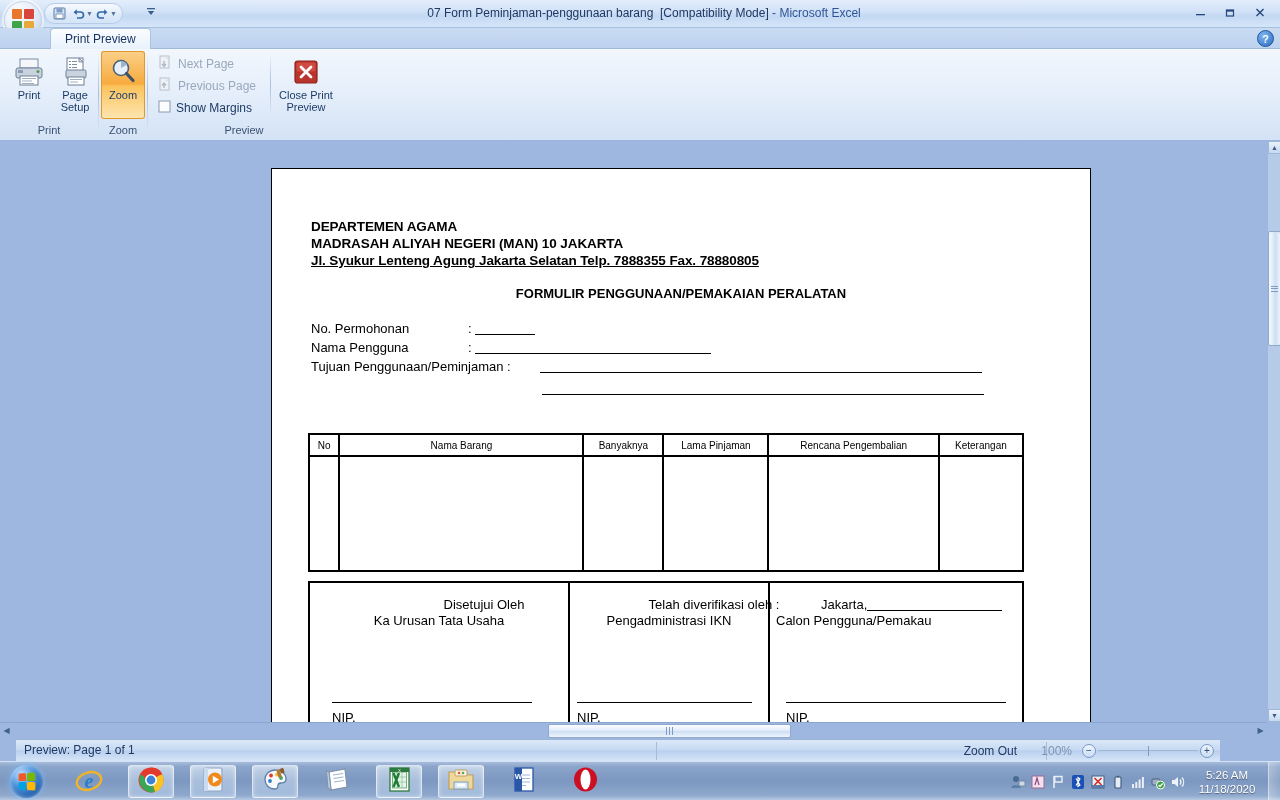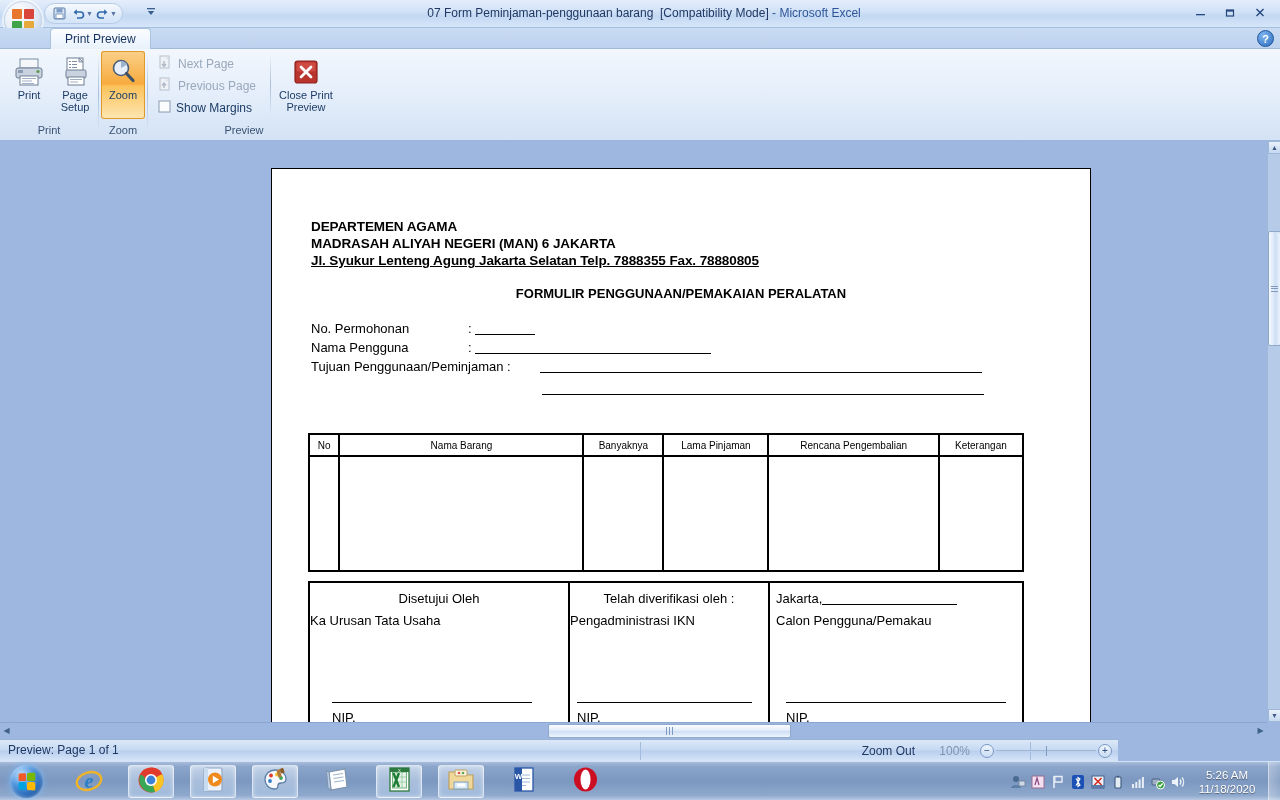--- a/index.html
+++ b/index.html
@@ -194,22 +194,22 @@
     width: 716px; height: 150px;
     border: 2px solid #000;
     display: flex;
     font-size: 13px;
   }
   .sigcell { position: relative; height: 100%; }
   .sigcell + .sigcell { border-left: 2px solid #000; }
   .sigcell.c1 { width: 258px; }
   .sigcell.c2 { width: 200px; }
   .sigcell.c3 { width: 254px; }
-  .sigline1 { position: absolute; top: 8px; width: 100%; text-align: center; }
-  .sigline2 { position: absolute; top: 30px; width: 100%; }
+  .sigline1 { position: absolute; top: 14px; width: 100%; text-align: center; margin-left: 45px; }
+  .sigline2 { position: absolute; top: 30px; width: 100%; text-align: center; }
   .sigline1.left, .sigline2.left { text-align: left; padding-left: 6px; }
   .nipline {
     position: absolute; bottom: 26px; height: 1px; background: #000;
   }
   .nip { position: absolute; bottom: 4px; font-size: 13px; }
   .jk-uline { display:inline-block; border-bottom:1.5px solid #000; width:135px; height:12px; vertical-align:-2px; }
 
   
   .vscroll {
     position: absolute; right: 0; top: 141px; width: 13px; height: 581px;
@@ -250,21 +250,21 @@
     position: absolute; left: 548px; top: 1px; width: 243px; height: 14px;
     background: linear-gradient(180deg,#fbfdff,#e2ecfa 45%,#cfdff4 55%,#eef5fd);
     border: 1px solid #8fa9cb; border-radius: 2px;
     display: flex; align-items: center; justify-content: center;
   }
   .grip-h { width: 7px; height: 8px; display:flex;justify-content:space-between; }
   .grip-h i { display:block; width:1px; background:#7e9ac0; }
 
   
   .statusbar {
-    position: absolute; left: 0; top: 739px; width: 1118px; height: 22px;
+    position: absolute; left: 16px; top: 739px; width: 1204px; height: 22px;
     background: linear-gradient(180deg,#dbe8f8 0%,#c6d9f2 48%,#b9cfee 52%,#d6e5f8 100%);
     border-top: 1px solid #9ab4d6;
     font-size: 12px; color: #1f3864;
   }
   .status-left { position: absolute; left: 8px; top: 3px; }
   .status-sep { position:absolute; top:2px; width:1px; height:18px; background:#a4bcdb; }
   .zoom-out-lbl { position: absolute; right: 203px; top: 4px; }
   .zoom-pct { position: absolute; right: 148px; top: 4px; color: #7f93b0; }
   .zoom-mini {
     position: absolute; top: 4px; width: 14px; height: 14px; border-radius: 50%;
@@ -525,21 +525,21 @@
       </div>
 
     </div>
   </div>
 
   <div class="canvas">
     <div class="page">
       <div class="doc">
 
         <div class="hdr h1">DEPARTEMEN AGAMA</div>
-        <div class="hdr h2">MADRASAH ALIYAH NEGERI (MAN) 6 JAKARTA</div>
+        <div class="hdr h2">MADRASAH ALIYAH NEGERI (MAN) 10 JAKARTA</div>
         <div class="hdr h3">Jl. Syukur Lenteng Agung Jakarta Selatan Telp. 7888355 Fax. 78880805</div>
 
         <div class="formtitle">FORMULIR PENGGUNAAN/PEMAKAIAN PERALATAN</div>
 
         <div class="frow" style="left:39px;top:152px;">
           <span class="lbl" style="width:157px;">No. Permohonan</span><span>:</span>
           <span class="uline" style="width:60px;"></span>
         </div>
 
         <div class="frow" style="left:39px;top:190px;">

